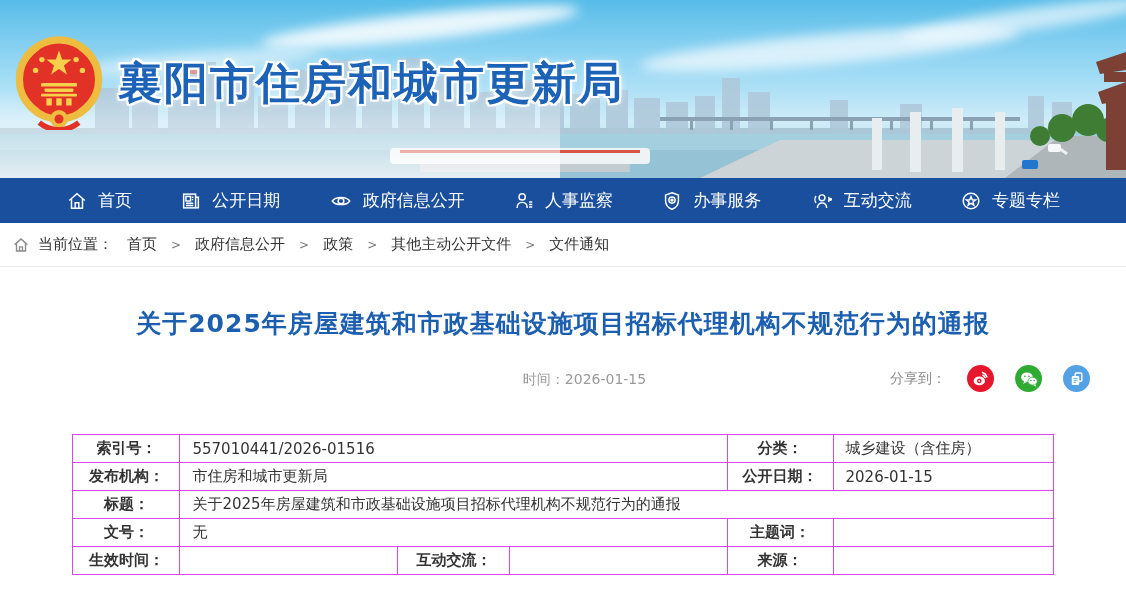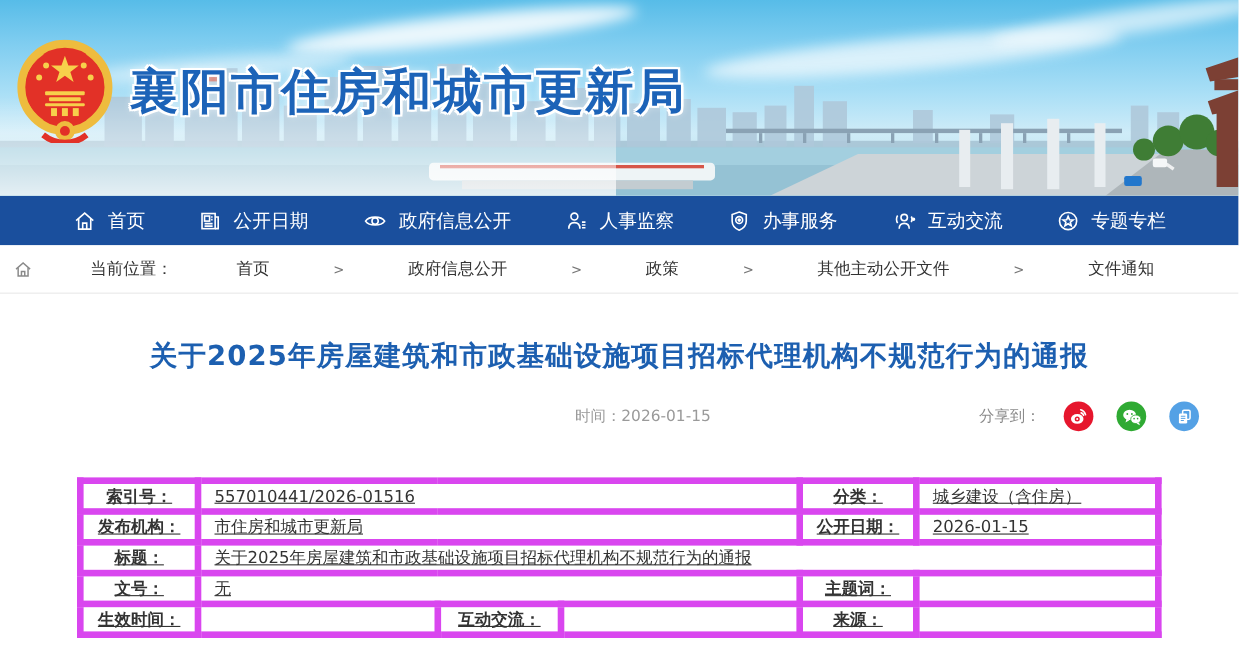--- a/index.html
+++ b/index.html
@@ -18,41 +18,41 @@
     text-shadow:-2px 0 #fff,2px 0 #fff,0 -2px #fff,0 2px #fff,-2px -2px #fff,2px 2px #fff,-2px 2px #fff,2px -2px #fff,0 0 8px rgba(255,255,255,.9); }
 
   
   .nav { width:1126px; height:45px; background:#1a4f9d; display:flex; align-items:center;
     justify-content:space-between; padding:0 66px; }
   .nav-item { display:flex; align-items:center; gap:10px; color:#fff; font-size:17px; cursor:pointer; white-space:nowrap; }
   .nav-item svg { display:block; }
 
   
   .breadcrumb { width:1126px; height:44px; display:flex; align-items:center; padding:0 12px;
-    font-size:15px; color:#333; border-bottom:1px solid #e9e9e9; background:#fff;gap:44px; }
+    font-size:15px; color:#333; border-bottom:1px solid #e9e9e9; background:#fff; }
   .breadcrumb .prefix { margin-left:8px; }
   .crumb { margin:0 14px; color:#333; cursor:pointer; white-space:nowrap; }
   .crumb:first-of-type { margin-left:20px; }
   .sep { color:#777; font-size:12px; }
 
   
   .content { padding-top:40px; }
   .article-title { text-align:center; font-size:25px; font-weight:bold; color:#1c5fb0; letter-spacing:1px; }
   .meta-row { position:relative; margin-top:24px; height:30px; }
   .pub-time { text-align:center; font-size:14px; color:#9a9a9a; line-height:30px;padding-left:43px; }
   .share { position:absolute; right:36px; top:1px; display:flex; align-items:center; gap:21px;
     font-size:14px; color:#8a8a8a; }
   .share-circle { width:27px; height:27px; border-radius:50%; display:flex; align-items:center;
     justify-content:center; cursor:pointer; }
   .share-circle svg { display:block; }
 
   
   table.meta { width:980px; margin:40px auto 0; border-collapse:collapse; table-layout:fixed;
     font-size:15px; color:#333; }
-  table.meta td { border:6px solid #d946ef; height:28px; overflow:hidden; white-space:nowrap;text-decoration:underline; }
+  table.meta td { border:1px solid #d946ef; height:28px; overflow:hidden; white-space:nowrap; }
   td.lbl { font-weight:bold; text-align:center; padding:0 5px; }
   td.val { text-align:left; padding:0 12px; }
 </style>
 </head>
 <body>
 
 <div class="banner">
   <div class="cloud" style="left:260px;top:14px;width:320px;height:26px;transform:rotate(-6deg);"></div>
   <div class="cloud" style="left:640px;top:34px;width:380px;height:30px;transform:rotate(-5deg);opacity:.8;"></div>
   <div class="cloud" style="left:900px;top:8px;width:260px;height:22px;transform:rotate(-8deg);opacity:.75;"></div>

